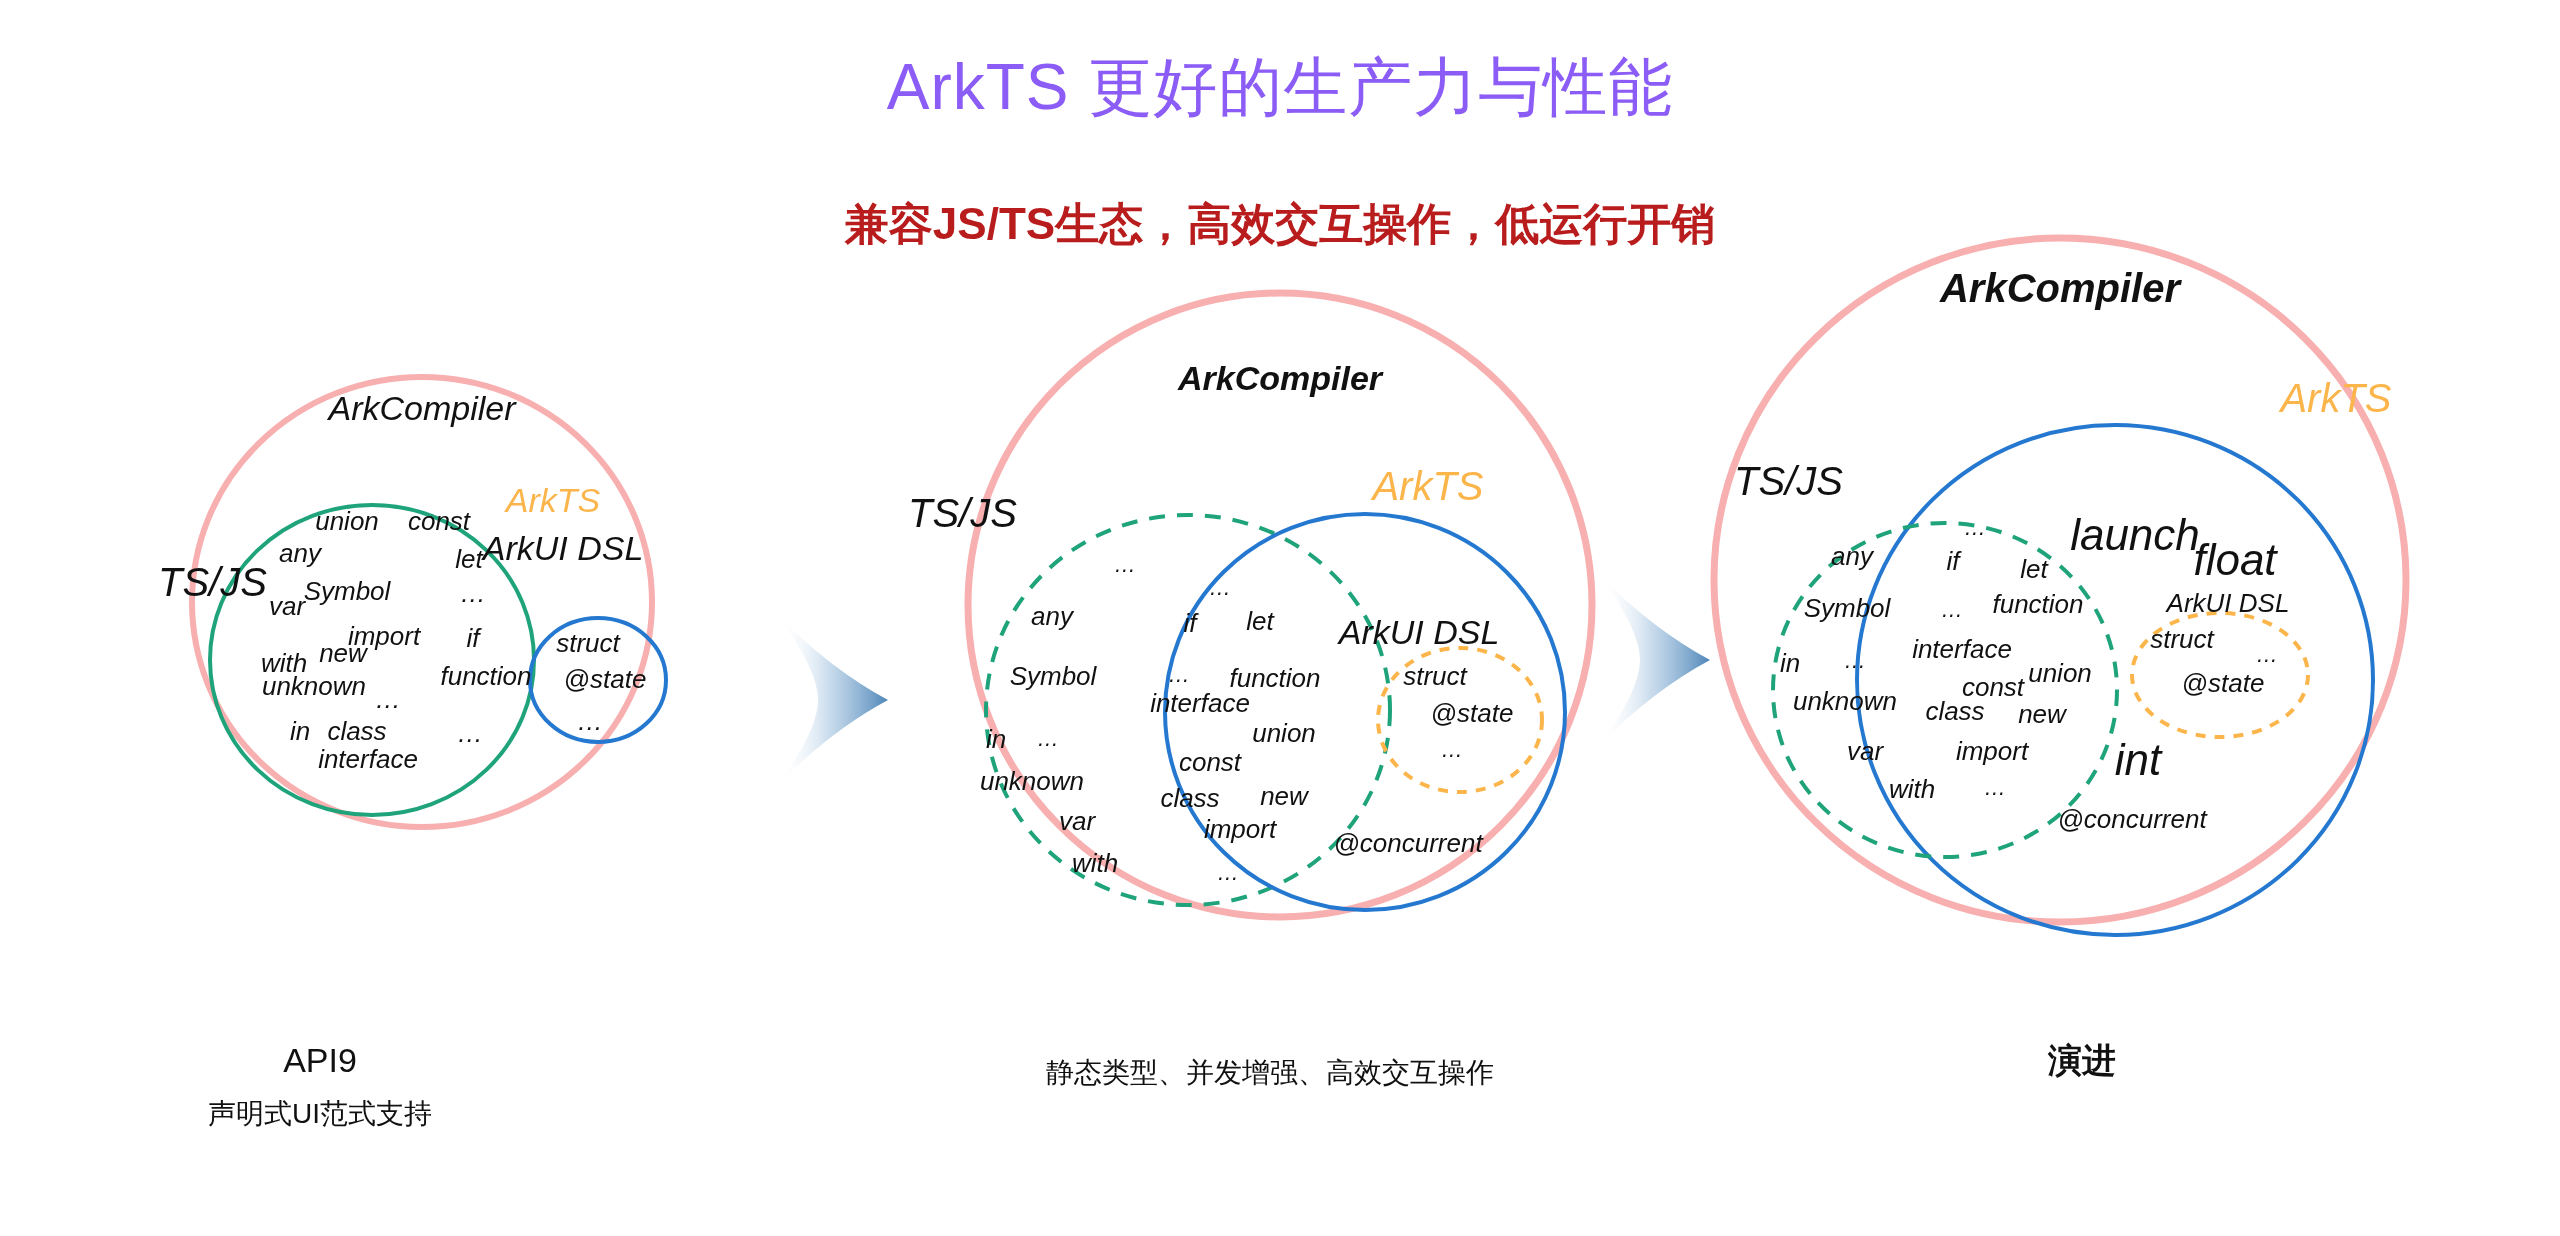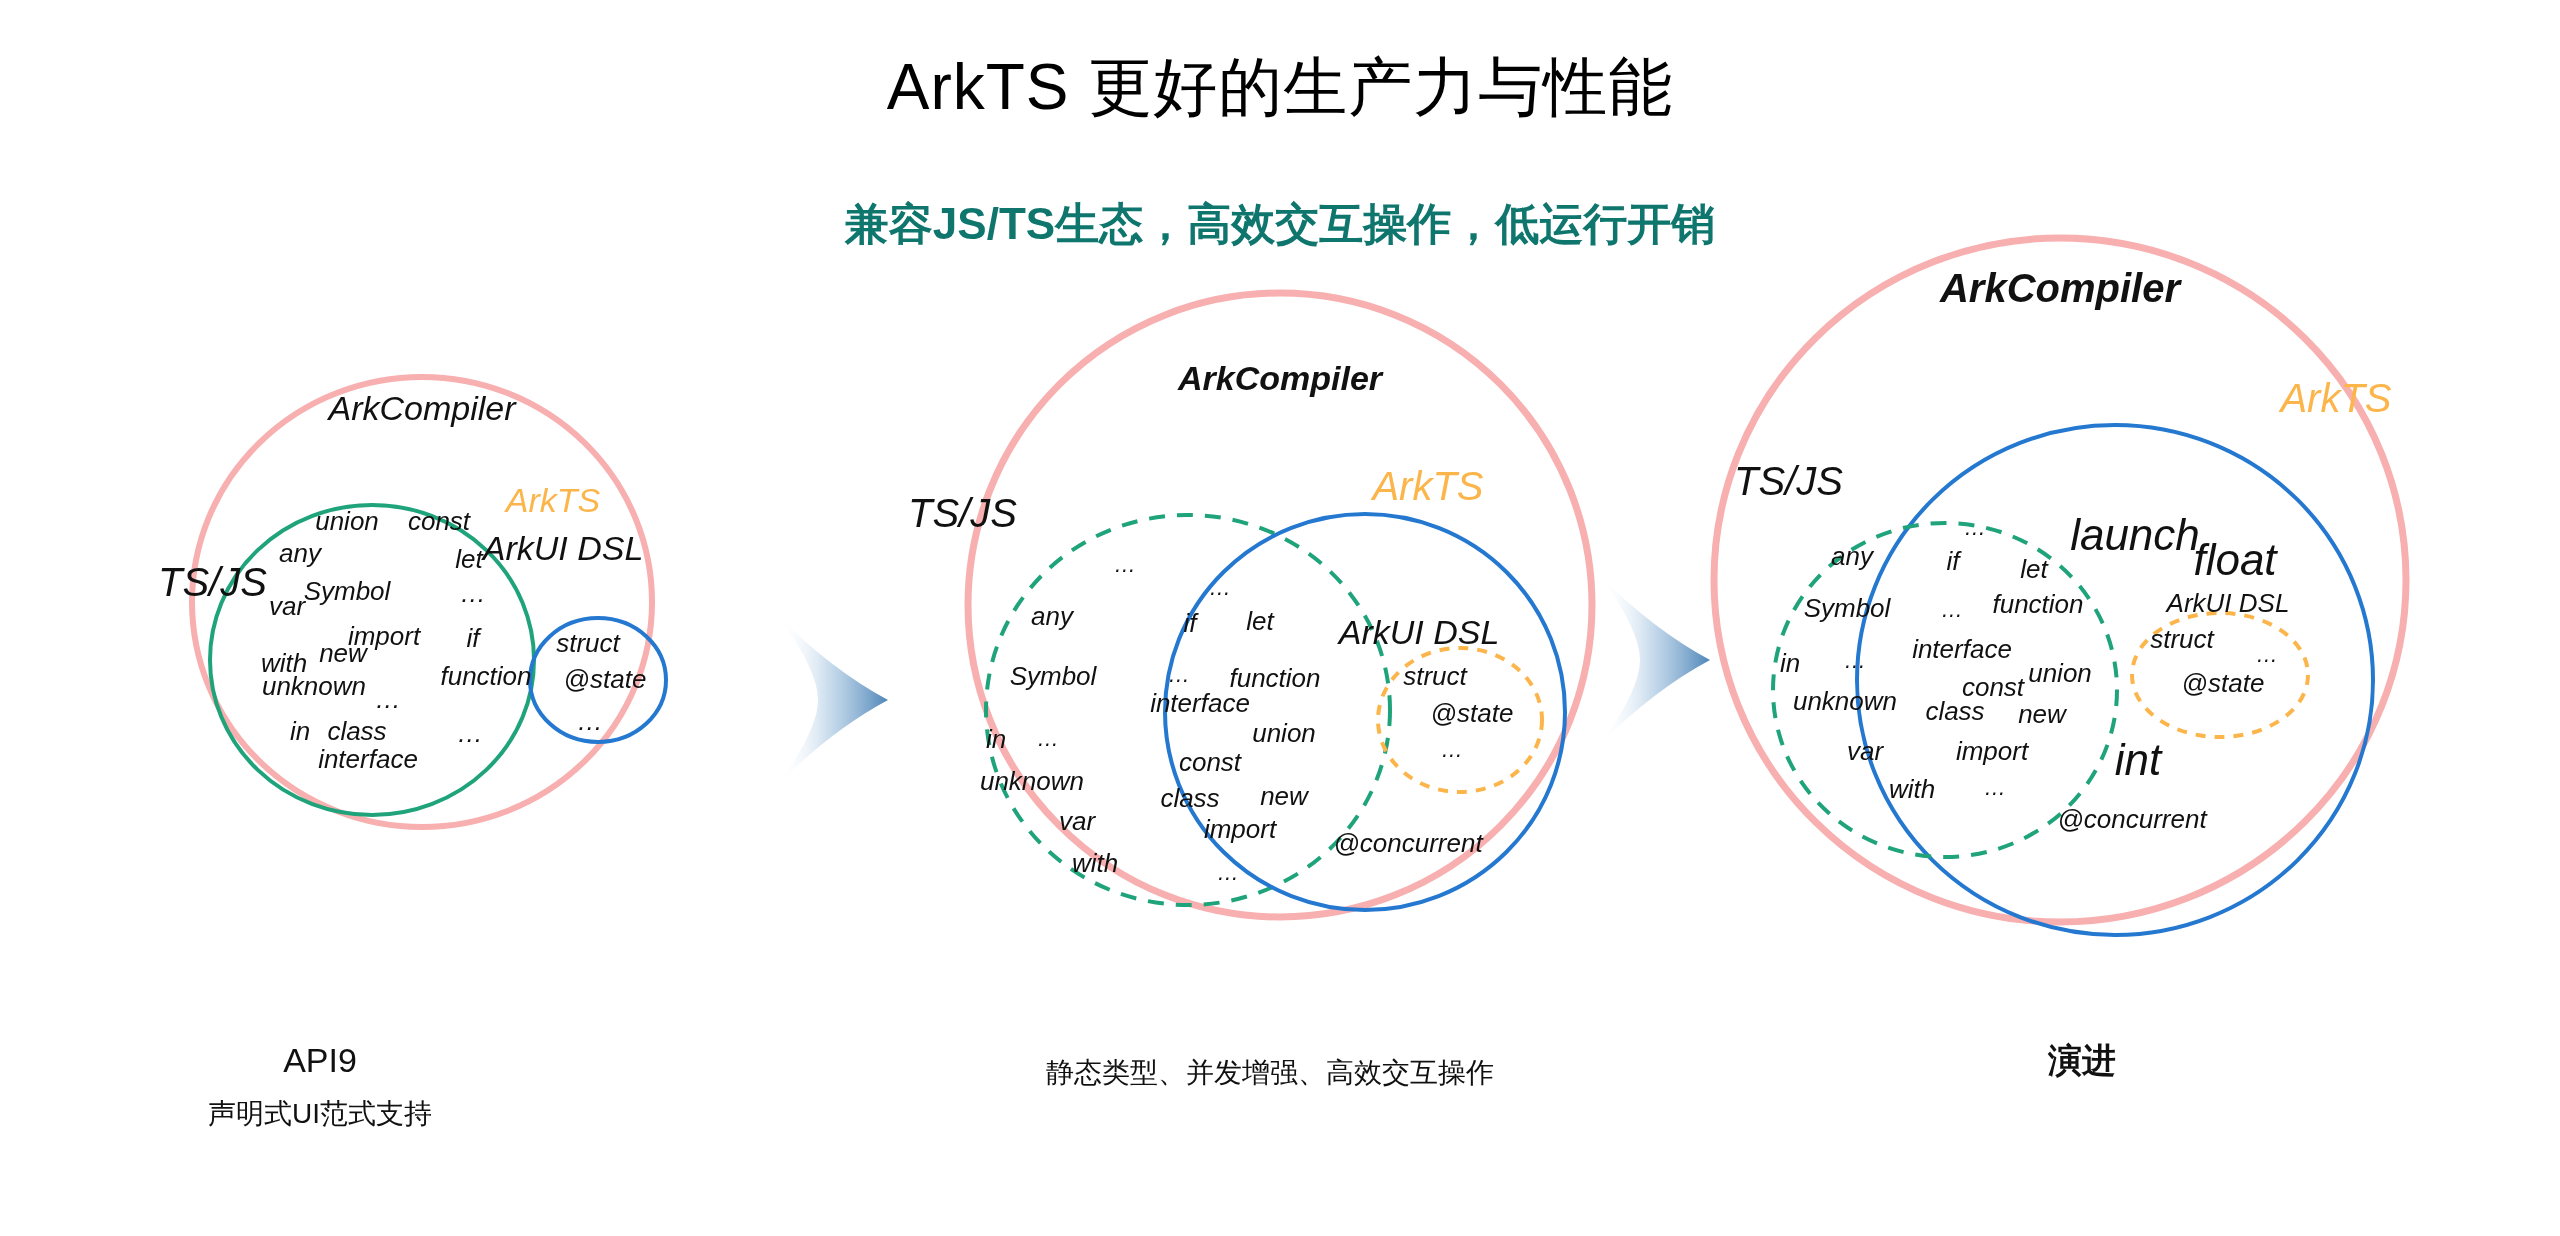--- a/index.html
+++ b/index.html
@@ -17,33 +17,33 @@
     background: #ffffff;
   }
   
   .title {
     position: absolute;
     left: 0; right: 0;
     top: 52px;
     text-align: center;
     font-size: 64px;
     font-weight: 400;
-    color: #000000;
+    color: #8b5cf6;
     letter-spacing: 1px;
     line-height: 1.1;
     white-space: nowrap;
   }
   .subtitle {
     position: absolute;
     left: 0; right: 0;
     top: 200px;
     text-align: center;
     font-size: 44px;
     font-weight: 700;
-    color: #0f766e;
+    color: #b91c1c;
     line-height: 1.1;
     white-space: nowrap;
   }
   
   .panel {
     position: absolute;
     top: 290px;
     font-style: italic;
   }
   .panel svg { display: block; overflow: visible; }

